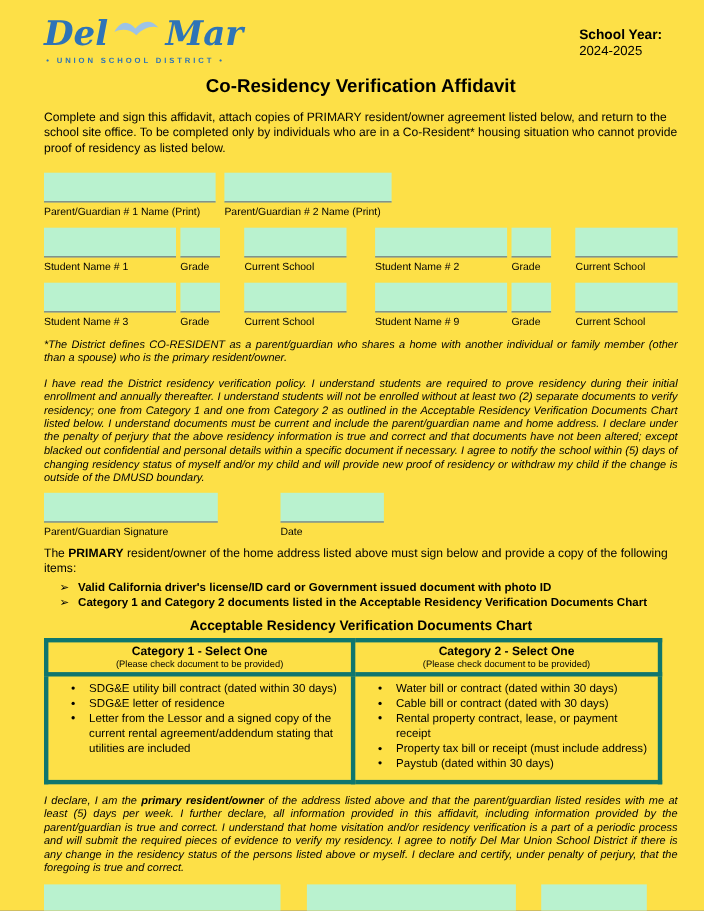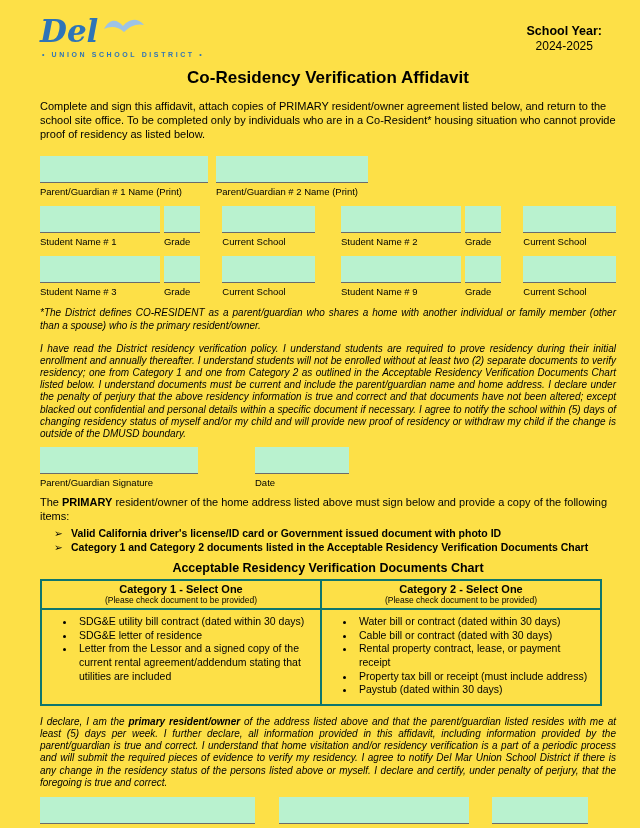--- a/index.html
+++ b/index.html
@@ -6,53 +6,53 @@
   html,body { background:#888; }
   body { width:640px; font-family:"Liberation Sans", sans-serif; color:#000; }
   .page { width:640px; height:828px; background:#fde047; padding:14px 24px 0 40px; overflow:hidden; }
 
   
   .hdr { display:flex; justify-content:space-between; align-items:flex-start; }
   .logo-row { display:flex; align-items:center; gap:3px; }
   .logo-script { font-family:"DejaVu Serif", serif; font-style:italic; font-weight:bold; font-size:31px; line-height:1.1; color:#2e74b7; }
   .bird { margin:0 1px 8px 1px; }
   .logo-sub { color:#2e74b7; font-size:7px; font-weight:bold; letter-spacing:2.6px; margin:3px 0 0 2px; }
-  .schoolyear { text-align:center; margin:10px 14px 0 0; }
+  .schoolyear { text-align:left; margin:10px 14px 0 0; }
   .sy-label { font-weight:bold; font-size:12.5px; }
   .sy-value { font-size:12px; margin-top:1px; }
 
   .title { text-align:center; font-size:17px; font-weight:bold; margin-top:10px; }
   .intro { font-size:11px; line-height:1.25; margin-top:12px; }
 
   
   .row1 { display:flex; margin-top:15px; }
   .srow { display:flex; margin-top:9px; }
   .sigrow { display:flex; margin-top:7px; }
   .botrow { display:flex; margin-top:8px; }
   .fgroup { display:flex; flex-direction:column; }
   .gbox { height:27px; width:100%; background:#b9f2cf; border:0; border-bottom:1px solid #6b6b6b; padding:0 4px; font:inherit; font-size:11px; display:block; }
   .flabel { font-size:9.5px; margin-top:3px; white-space:nowrap; }
-  .w156{width:168px}.w152{width:152px;margin-left:8px}.w248{width:248px;margin-left:12px}
+  .w156{width:156px}.w152{width:152px;margin-left:8px}.w248{width:248px;margin-left:12px}
   .wname{width:132px}.wgrade{width:40px;margin-left:4px}.wschool{width:102px;margin-left:22px}.half2{margin-left:26px}
   .wsig{width:158px}.wdate{width:94px;margin-left:57px}
   .wprim{width:215px}.wpsig{width:190px;margin-left:24px}.wpdate{width:96px;margin-left:23px}
 
   .ital { font-style:italic; font-size:10px; line-height:1.22; text-align:justify; }
   .footnote { margin-top:10px; }
   .policy { margin-top:11px; }
   .declaration { margin-top:10px; }
 
   .primary-text { font-size:11px; line-height:1.25; margin-top:8px; }
   .req-item { display:flex; font-size:10.5px; font-weight:bold; line-height:1.35; margin-left:14px; }
   .req-arrow { width:17px; flex:none; font-weight:normal; }
   .req-list { margin-top:2px; }
 
   .chart-title { text-align:center; font-weight:bold; font-size:12.5px; margin-top:7px; }
   .docchart { width:562px; border-collapse:collapse; margin-top:4px; }
-  .docchart th, .docchart td { border:2px solid #0f766e; }
+  .docchart th, .docchart td { border:4px solid #0f766e; }
   .docchart th { padding:2px 4px 3px; width:50%; }
   .th-main { font-weight:bold; font-size:11px; text-align:center; }
   .th-sub { font-weight:normal; font-size:8.5px; text-align:center; }
   .docchart td { vertical-align:top; padding:3px 8px 5px 2px; }
   .docchart ul { margin:2px 0 2px 32px; padding:0; }
   .docchart li { font-size:10.5px; line-height:1.3; padding-left:3px; }
 </style>
 </head>
 <body>
 
@@ -60,20 +60,21 @@
 
   <div class="hdr">
     <div>
       <div class="logo-row">
         <span class="logo-script">Del</span>
         <span class="bird">
           <svg width="44" height="22" viewBox="0 0 44 22" aria-hidden="true">
             <path d="M2 15 C 8 4, 15 5, 21 12 C 27 5, 35 3, 42 11 C 35 9, 28 12, 22 18 C 16 12, 8 12, 2 15 Z" fill="#9dc3e6"></path>
           </svg>
         </span>
+        <span class="logo-script">Mar</span>
       </div>
       <div class="logo-sub">• UNION SCHOOL DISTRICT •</div>
     </div>
     <div class="schoolyear">
       <div class="sy-label">School Year:</div>
       <div class="sy-value">2024-2025</div>
     </div>
   </div>
 
   <div class="title">Co-Residency Verification Affidavit</div>

